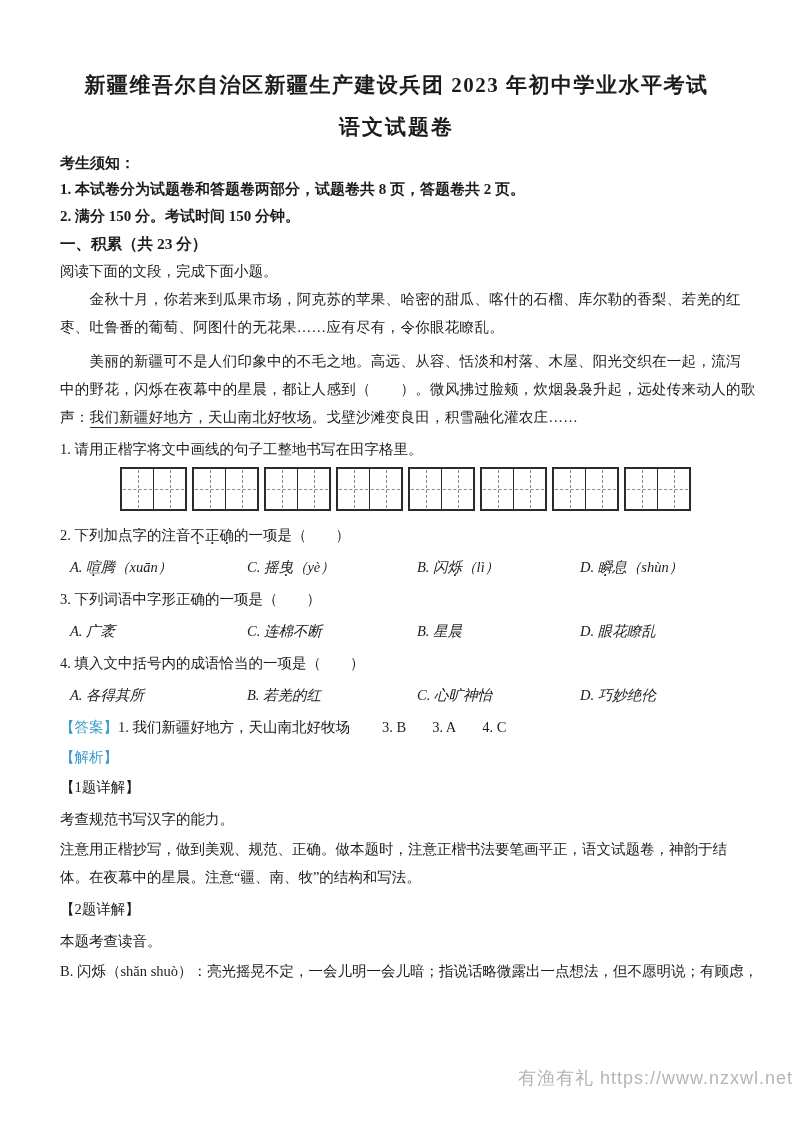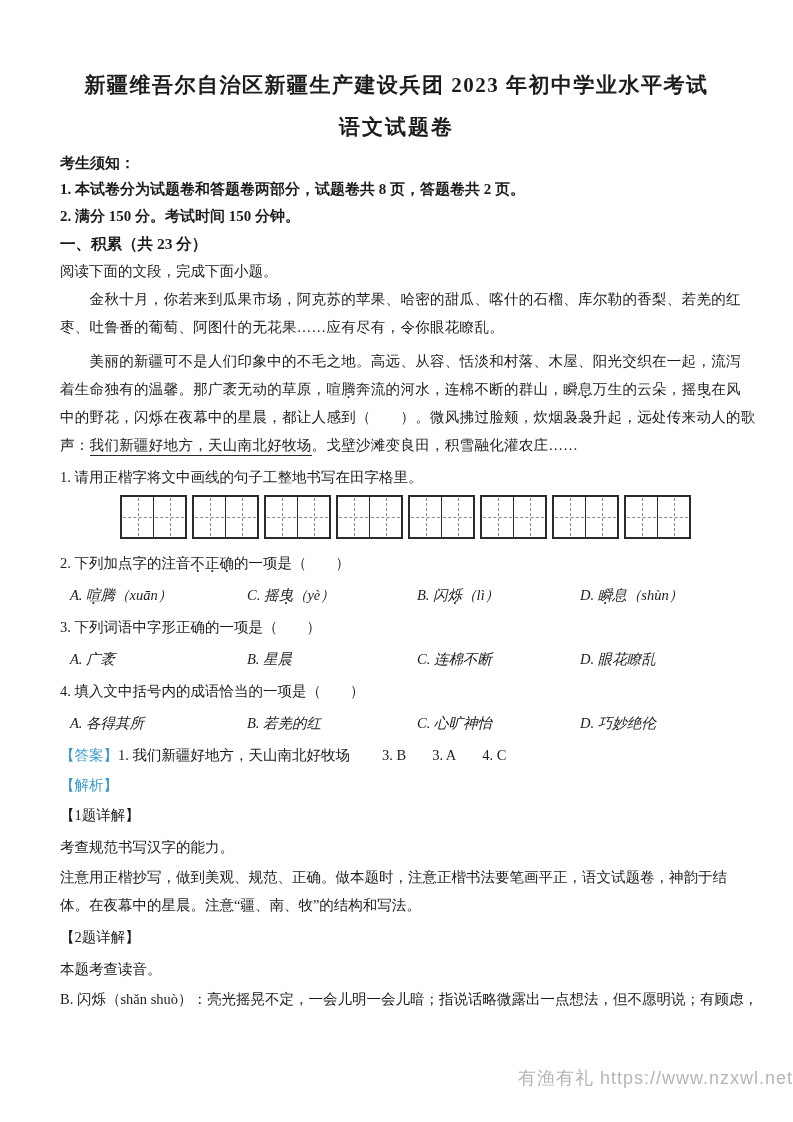--- a/index.html
+++ b/index.html
@@ -52,21 +52,20 @@
     <div class="notice-h">考生须知：</div>
     <div class="notice-item">1. 本试卷分为试题卷和答题卷两部分，试题卷共 8 页，答题卷共 2 页。</div>
     <div class="notice-item">2. 满分 150 分。考试时间 150 分钟。</div>
 
     <div class="section-h">一、积累（共 23 分）</div>
     <div class="bodyline">阅读下面的文段，完成下面小题。</div>
 
     <div class="bodyline passage"><span>　　金秋十月，你若来到瓜果市场，阿克苏的苹果、哈密的甜瓜、喀什的石榴、库尔勒的香梨、若羌的红</span></div>
     <div class="bodyline passage"><span>枣、吐鲁番的葡萄、阿图什的无花果……应有尽有，令你眼花瞭乱。</span></div>
     <div class="bodyline passage para-gap"><span>　　美丽的新疆可不是人们印象中的不毛之地。高远、从容、恬淡和村落、木屋、阳光交织在一起，流泻</span></div>
-    <div class="bodyline passage"><span>着生命独有的温馨。那广袤无动的草原，喧</span><span class="char-dot">腾</span><span>奔流的河水，连棉不断的群山，瞬</span><span class="char-dot">息</span><span>万生的云朵，摇</span><span class="char-dot">曳</span><span>在风</span></div>
     <div class="bodyline passage"><span>中的野花，闪</span><span class="char-dot">烁</span><span>在夜幕中的星晨，都让人感到（　　）。微风拂过脸颊，炊烟袅袅升起，远处传来动人的歌</span></div>
     <div class="bodyline passage"><span>声：</span><span class="ul">我们新疆好地方，天山南北好牧场</span><span>。戈壁沙滩变良田，积雪融化灌农庄……</span></div>
 
     <div class="q">1. 请用正楷字将文中画线的句子工整地书写在田字格里。</div>
 
     <div class="wgrid">
         <div class="wg-group">
           <div class="wg-cell"></div>
           <div class="wg-cell"></div>
         </div>
@@ -104,22 +103,22 @@
     <div class="opt-row">
       <span><span>A. </span><span class="char-dot">喧</span><span>腾（xuān）</span></span>
       <span><span>C. 摇</span><span class="char-dot">曳</span><span>（yè）</span></span>
       <span><span>B. 闪</span><span class="char-dot">烁</span><span>（lì）</span></span>
       <span><span>D. </span><span class="char-dot">瞬</span><span>息（shùn）</span></span>
     </div>
 
     <div class="q"><span>3. 下列词语中字形正确的一项是（　　）</span></div>
     <div class="opt-row">
       <span><span>A. 广袤</span></span>
+      <span><span>C. 连棉不断</span></span>
       <span><span>B. 星晨</span></span>
-      <span><span>C. 连棉不断</span></span>
       <span><span>D. 眼花瞭乱</span></span>
     </div>
 
     <div class="q"><span>4. 填入文中括号内的成语恰当的一项是（　　）</span></div>
     <div class="opt-row">
       <span><span>A. 各得其所</span></span>
       <span><span>B. 若羌的红</span></span>
       <span><span>C. 心旷神怡</span></span>
       <span><span>D. 巧妙绝伦</span></span>
     </div>

